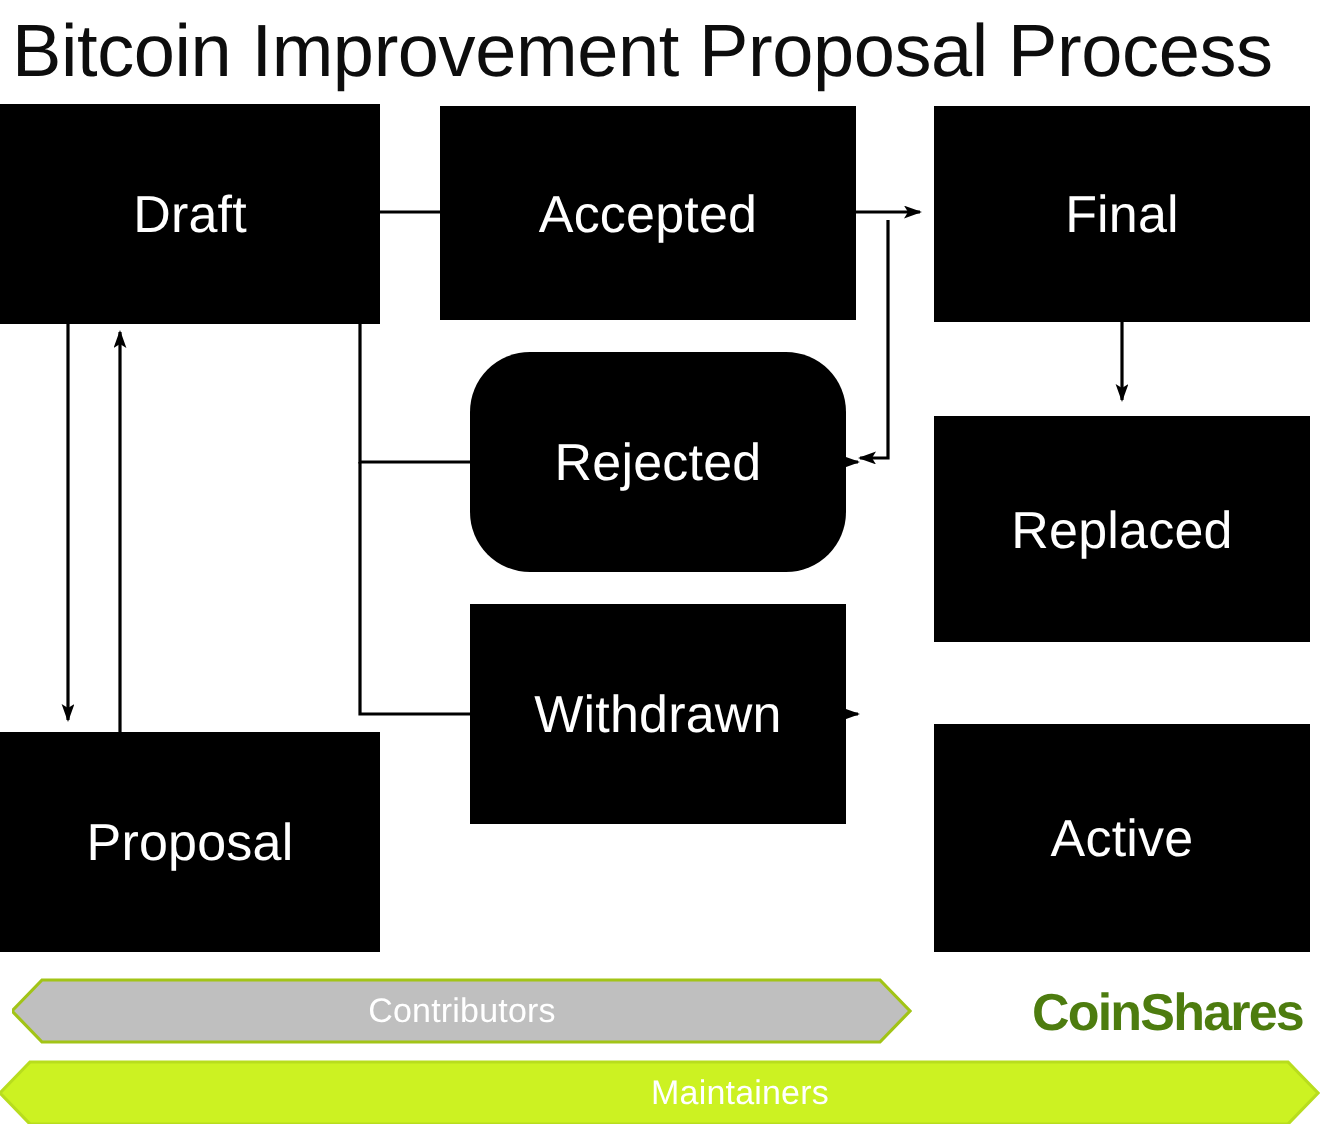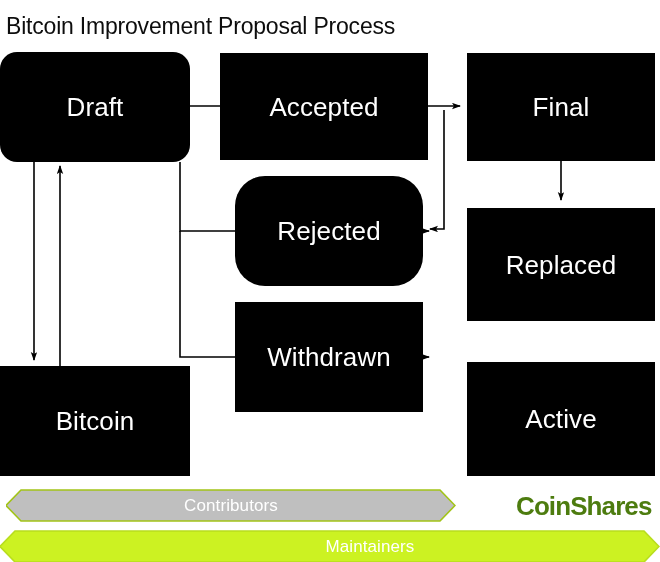--- a/index.html
+++ b/index.html
@@ -18,21 +18,21 @@
     height: 562px;
     background: #ffffff;
     overflow: hidden;
   }
   .title {
     position: absolute;
     left: 6px;
     top: 6px;
     width: 640px;
     height: 40px;
-    font-size: 23px;
+    font-size: 37px;
     line-height: 40px;
     color: #0d0d0d;
     font-weight: 400;
     letter-spacing: -0.2px;
     white-space: nowrap;
   }
   .node {
     position: absolute;
     background: #000000;
     color: #ffffff;
@@ -108,21 +108,21 @@
       <path d="M423,106 L460,106"></path>
       <path d="M444,110 L444,229 L430,229"></path>
       <path d="M561,161 L561,200"></path>
       <path d="M180,162 L180,231 L429,231"></path>
       <path d="M180,231 L180,357 L429,357"></path>
       <path d="M34,162 L34,360"></path>
       <path d="M60,366 L60,166"></path>
     </g>
   </svg>
 
-  <div class="node" style="left:0px;  top:52px;  width:190px; height:110px;border-radius:17px;">
+  <div class="node" style="left:0px;  top:52px;  width:190px; height:110px;">
     <span>Draft</span>
   </div>
 
   <div class="node" style="left:220px; top:53px;  width:208px; height:107px;">
     <span>Accepted</span>
   </div>
 
   <div class="node" style="left:467px; top:53px;  width:188px; height:108px;">
     <span>Final</span>
   </div>
@@ -133,21 +133,21 @@
 
   <div class="node" style="left:235px; top:302px; width:188px; height:110px;">
     <span>Withdrawn</span>
   </div>
 
   <div class="node" style="left:467px; top:208px; width:188px; height:113px;">
     <span>Replaced</span>
   </div>
 
   <div class="node" style="left:0px;   top:366px; width:190px; height:110px;">
-    <span>Bitcoin</span>
+    <span>Proposal</span>
   </div>
 
   <div class="node" style="left:467px; top:362px; width:188px; height:114px;">
     <span>Active</span>
   </div>
 
   <div class="banner" style="left:6px; top:489px; width:450px; height:33px;">
     <svg width="450" height="33" viewBox="0 0 450 33" aria-hidden="true">
       <polygon points="0,16.5 15,1 434,1 449,16.5 434,32 15,32" fill="#bfbfbf" stroke="#a2c417" stroke-width="1.6"></polygon>
     </svg>

